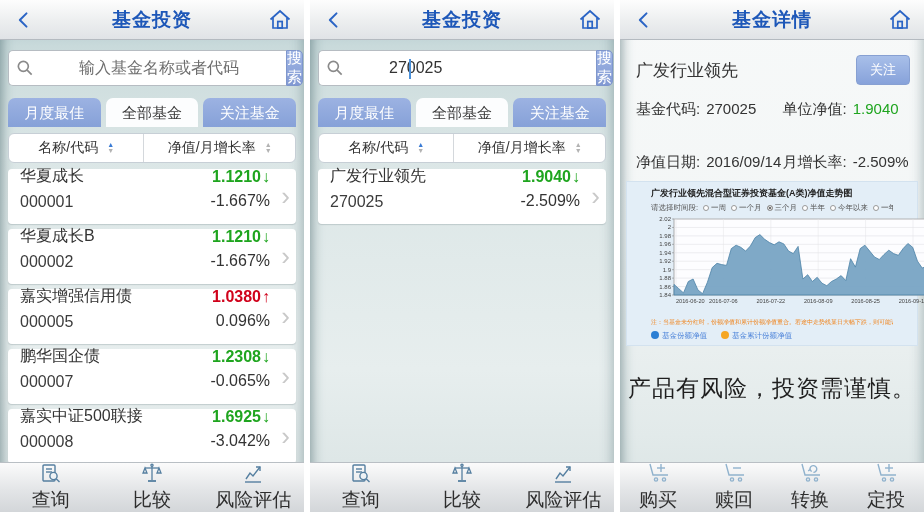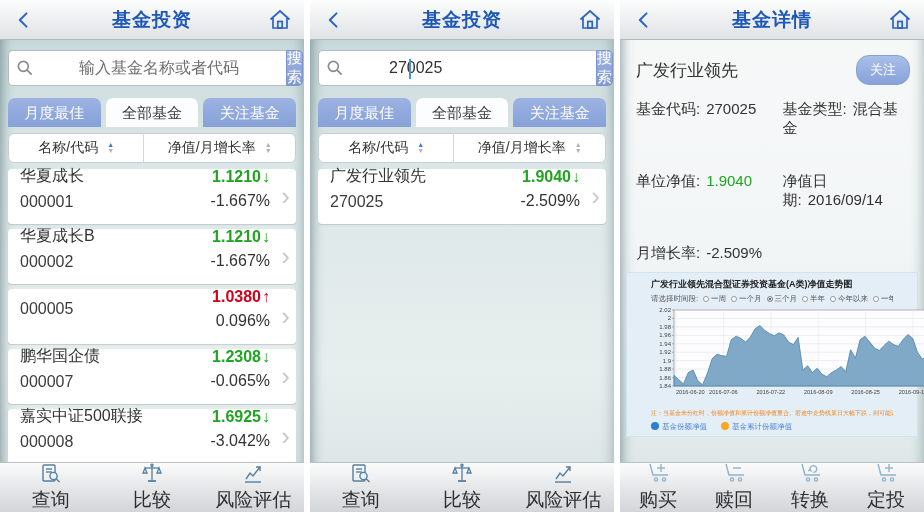--- a/index.html
+++ b/index.html
@@ -65,21 +65,21 @@
     background:linear-gradient(#fbfbfb,#e3e5e7 55%,#d3d6d9); border-top:1px solid #b9bfc4;
     display:flex; align-items:center; z-index:4; }
   .nav-item { flex:1; display:flex; flex-direction:column; align-items:center; justify-content:center; gap:1px; }
   .nav-item svg { display:block; }
   .nav-label { font-size:19px; color:#2e2e2e; }
 
   
   .fund-title-row { display:flex; align-items:center; justify-content:space-between; padding:15px 14px 0 16px; }
   .fund-title { font-size:17px; color:#333; }
   .follow-btn { background:linear-gradient(#a8bfe9,#87a2da); color:#fff; font-size:13px; padding:5px 13px;
-    border-radius:13px; border:1px solid #87a0d2; }
+    border-radius:4px; border:1px solid #87a0d2; }
   .detail-grid { display:grid; grid-template-columns:1.15fr 1fr; row-gap:34px; margin:15px 14px 0 16px; font-size:15px; }
   .d-label { color:#333; margin-right:6px; }
   .d-value { color:#333; }
   .d-value.green { color:#1fa51f; }
 
   .chart-panel { margin:9px 6px 0; background:#e3eef7; border:1px solid #d3e2ef; padding:5px 24px 4px; }
   .chart-title { font-size:9px; font-weight:bold; color:#222; white-space:nowrap; overflow:hidden; }
   .period-row { font-size:7.5px; color:#555; margin-top:3px; white-space:nowrap; overflow:hidden; }
   .radio-item { margin-left:5px; }
   .rdot { display:inline-block; width:6px; height:6px; border:1px solid #999; border-radius:50%; background:#fff;
@@ -165,20 +165,21 @@
             <div class="fund-code">000002</div>
           </div>
         <div class="fund-right">
             <div class="fund-nav green"><span>1.1210</span><span class="arrow">↓</span></div>
             <div class="fund-change">-1.667%</div>
           </div>
         <span class="chev">›</span>
       </div>
       <div class="fund-row">
         <div class="fund-left">
+            <div class="fund-name">嘉实增强信用债</div>
             <div class="fund-code">000005</div>
           </div>
         <div class="fund-right">
             <div class="fund-nav red"><span>1.0380</span><span class="arrow">↑</span></div>
             <div class="fund-change">0.096%</div>
           </div>
         <span class="chev">›</span>
       </div>
       <div class="fund-row">
         <div class="fund-left">
@@ -353,21 +354,20 @@
       </div>
     </div>
 
     <div class="fund-title-row">
       <span class="fund-title">广发行业领先</span>
       <span class="follow-btn">关注</span>
     </div>
 
     <div class="detail-grid">
       <div><span class="d-label">基金代码:</span><span class="d-value">270025</span></div>
-      <div><span class="d-label">基金类型:</span><span class="d-value">混合基金</span></div>
       <div><span class="d-label">单位净值:</span><span class="d-value green">1.9040</span></div>
       <div><span class="d-label">净值日期:</span><span class="d-value">2016/09/14</span></div>
       <div><span class="d-label">月增长率:</span><span class="d-value">-2.509%</span></div>
     </div>
 
     <div class="chart-panel">
       <div class="chart-title">广发行业领先混合型证券投资基金(A类)净值走势图</div>
       <div class="period-row" id="period-row"><span>请选择时间段:</span><span class="radio-item"><span class="rdot"></span>一周</span><span class="radio-item"><span class="rdot"></span>一个月</span><span class="radio-item selected"><span class="rdot"></span>三个月</span><span class="radio-item"><span class="rdot"></span>半年</span><span class="radio-item"><span class="rdot"></span>今年以来</span><span class="radio-item"><span class="rdot"></span>一年</span><span class="radio-item"><span class="rdot"></span>两年</span></div>
       <svg id="trend-chart" width="280" height="100" viewBox="0 0 280 100">
           <rect x="23" y="4" width="253" height="76" fill="#fdfdff" stroke="#8a8a8a" stroke-width="0.7"></rect>

